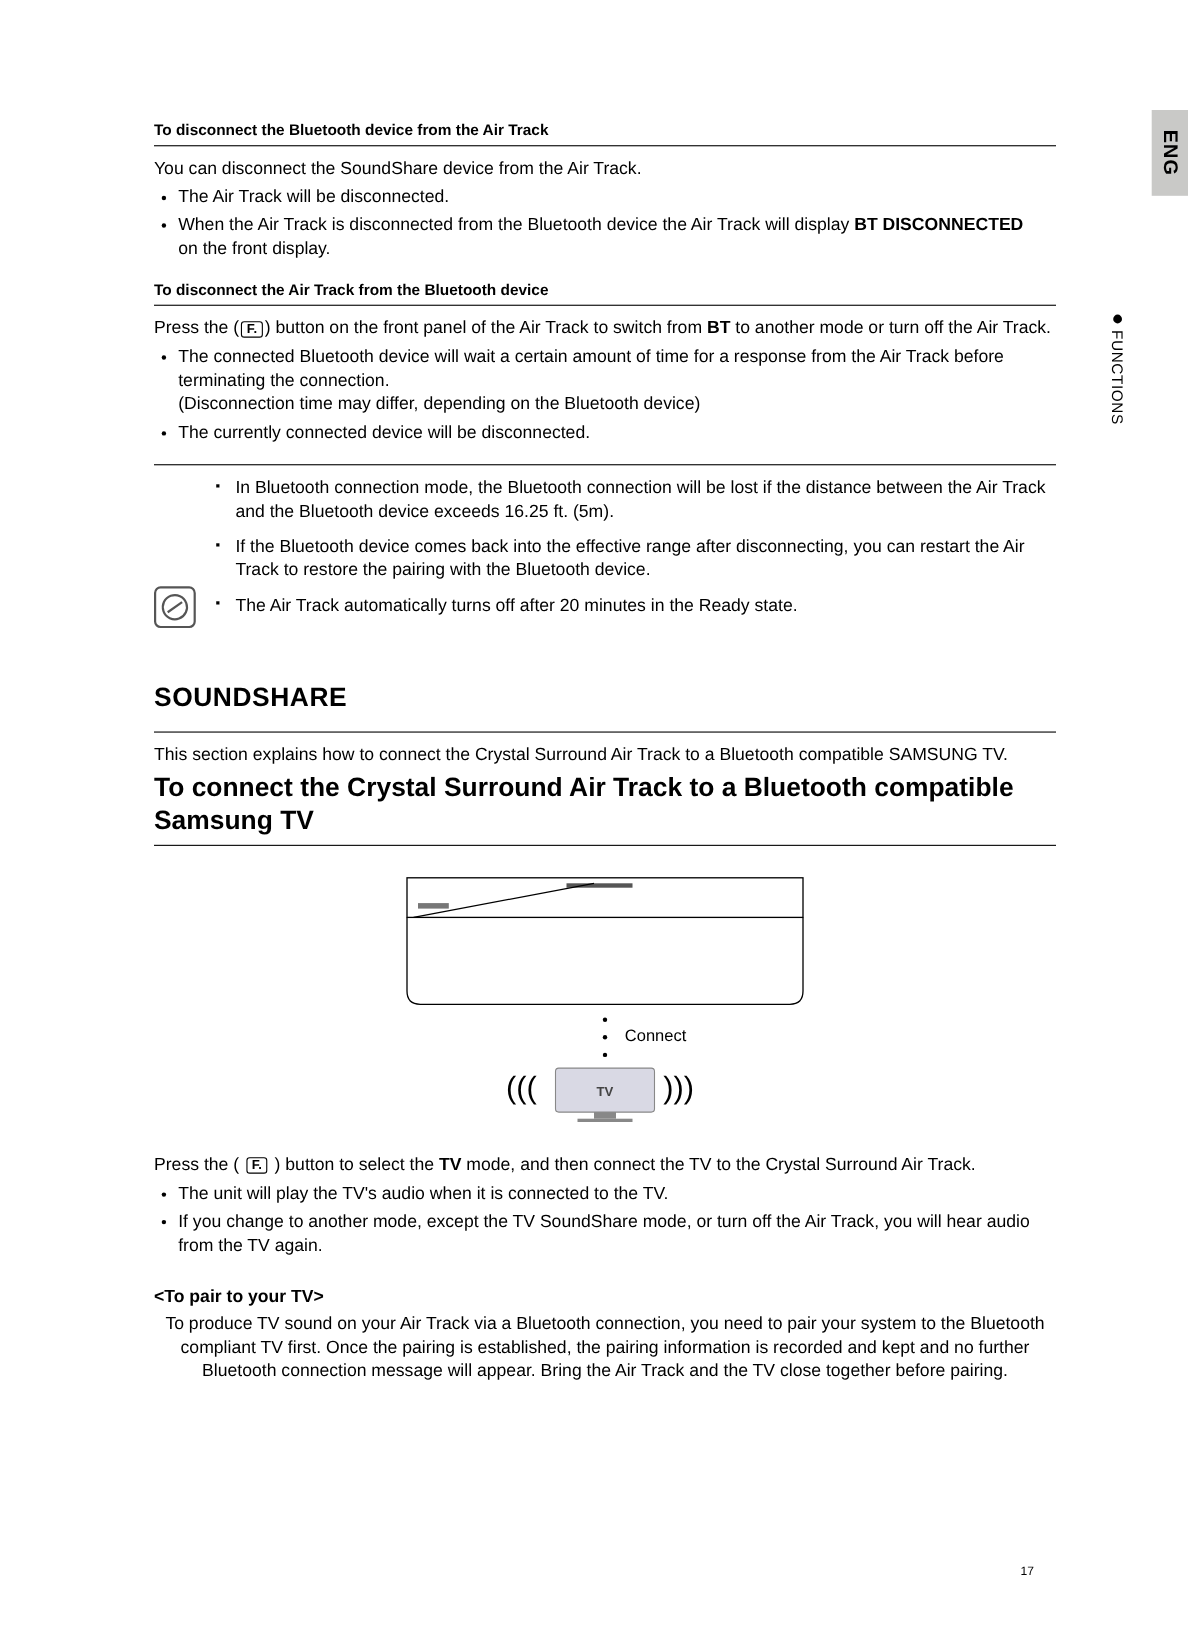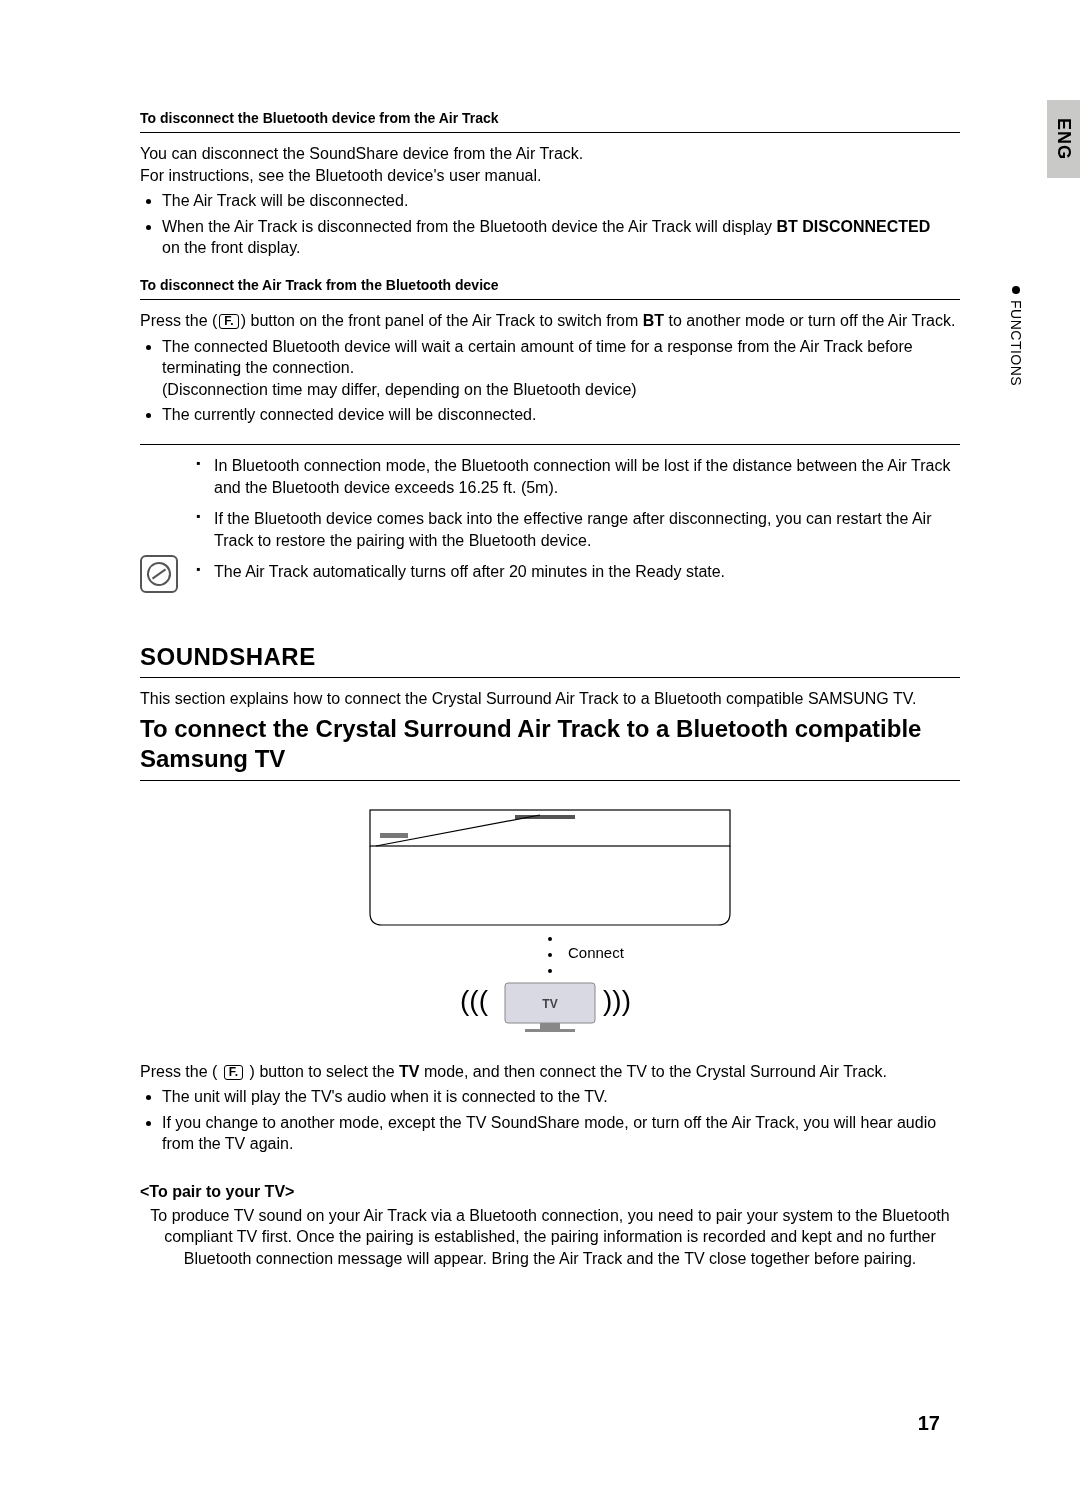--- a/index.html
+++ b/index.html
@@ -106,37 +106,37 @@
     content: "▪";
     position: absolute; left: 0; top: 0;
     font-size: 12px; color:#000;
   }
   h2.major {
     font-size: 24px;
     letter-spacing: 0.5px;
     font-weight: bold;
     margin: 50px 0 6px 0;
     border-bottom: 1.5px solid #000;
-    padding-bottom: 6px;
+    padding-bottom: 16px;
   }
   .diagram-wrap {
     display: flex;
     justify-content: center;
     margin: 24px 0 16px 0;
   }
   .pair-h {
     font-size: 16px; font-weight: bold;
     margin: 28px 0 4px 0;
   }
   .page-num {
     position: absolute;
     right: 140px;
     bottom: 60px;
-    font-weight: bold;
-    font-size: 20px;
+    font-weight: normal;
+    font-size: 11px;
   }
   .bold { font-weight: bold; }
   .fbtn {
     display:inline-block;
     border: 1px solid #000;
     border-radius: 3px;
     font-size: 12px;
     font-weight: bold;
     padding: 0 4px;
     line-height: 1.1;
@@ -154,21 +154,20 @@
 
   <div class="side-tab">ENG</div>
   <div class="side-label">
     <span class="dot"></span>
     <span>FUNCTIONS</span>
   </div>
 
   <h3 class="sec">To disconnect the Bluetooth device from the Air Track</h3>
   <div class="body-text">
     <span>You can disconnect the SoundShare device from the Air Track.</span><br>
-    <span>For instructions, see the Bluetooth device's user manual.</span>
   </div>
   <ul class="bul">
     <li>The Air Track will be disconnected.</li>
     <li>
       <span>When the Air Track is disconnected from the Bluetooth device the Air Track will display </span><span class="bold">BT DISCONNECTED</span><span> on the front display.</span>
     </li>
   </ul>
 
   <h3 class="sec">To disconnect the Air Track from the Bluetooth device</h3>
   <div class="body-text">

